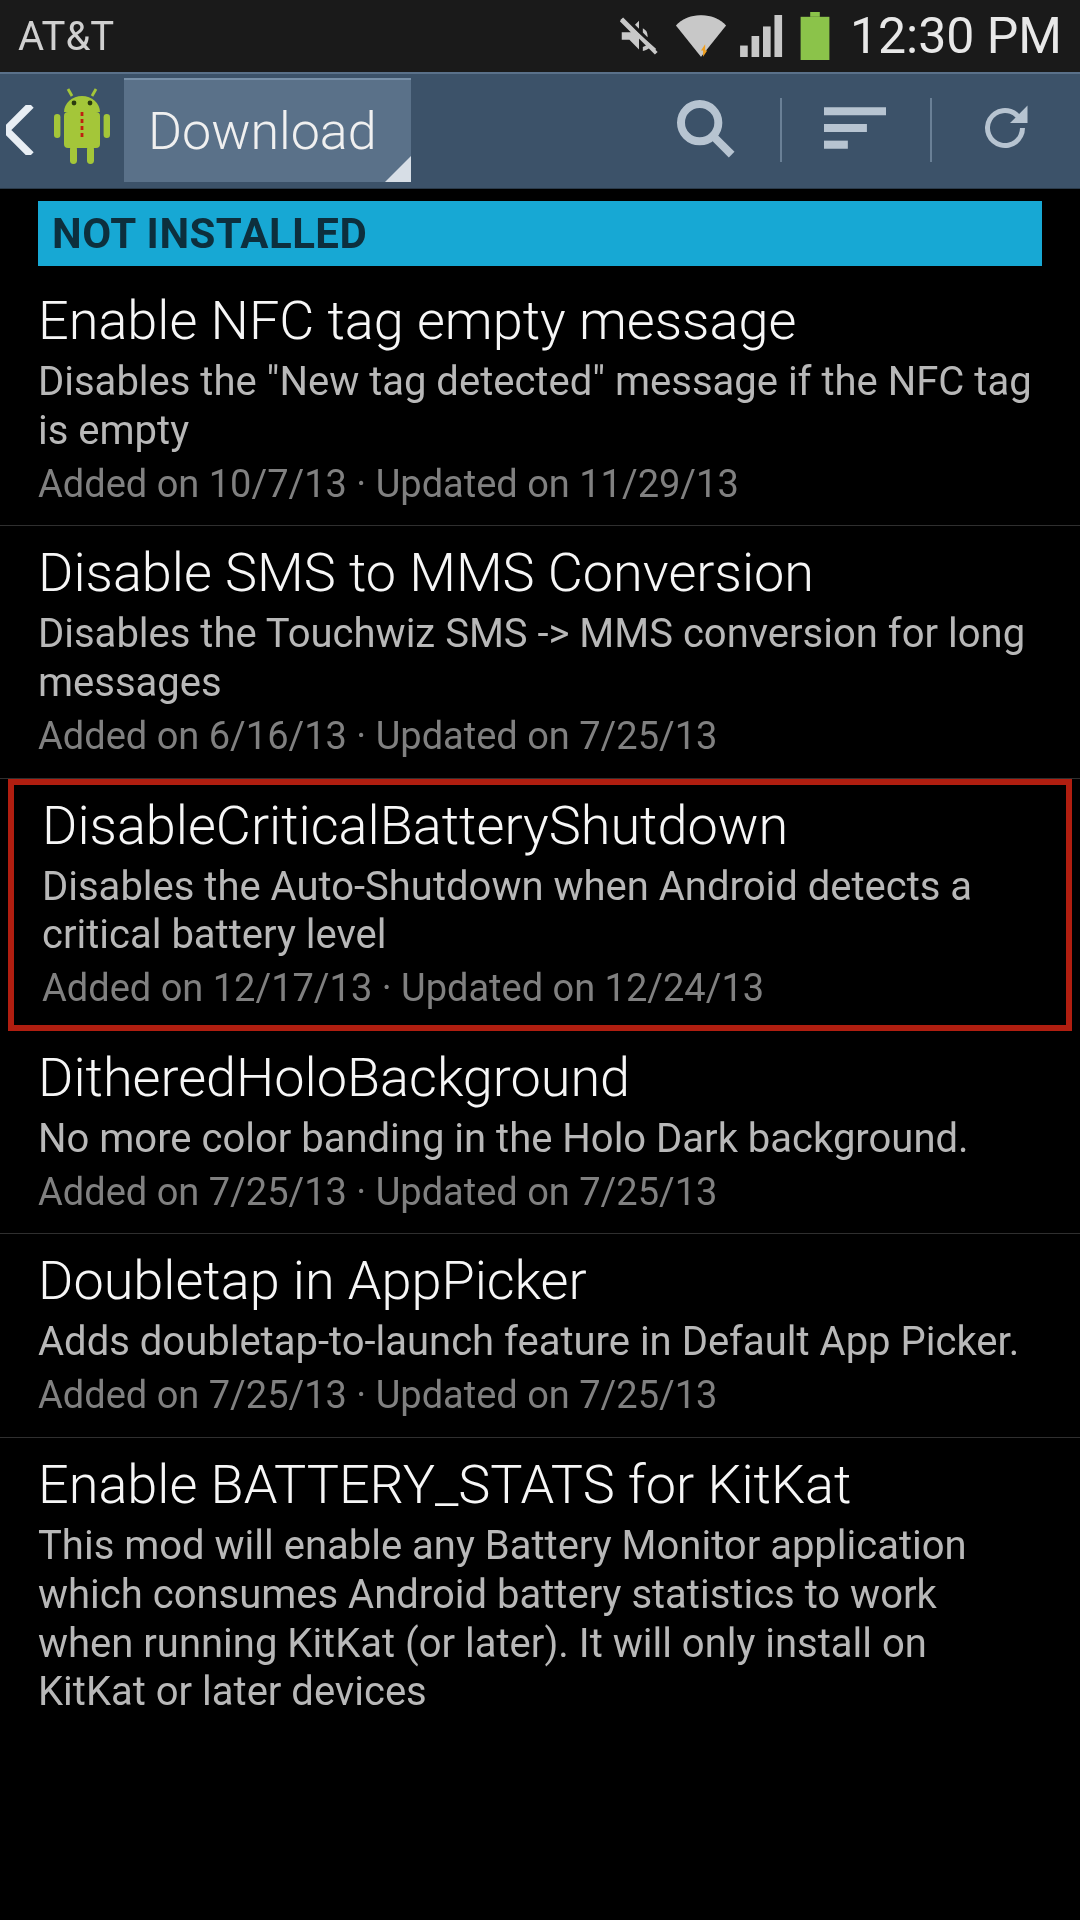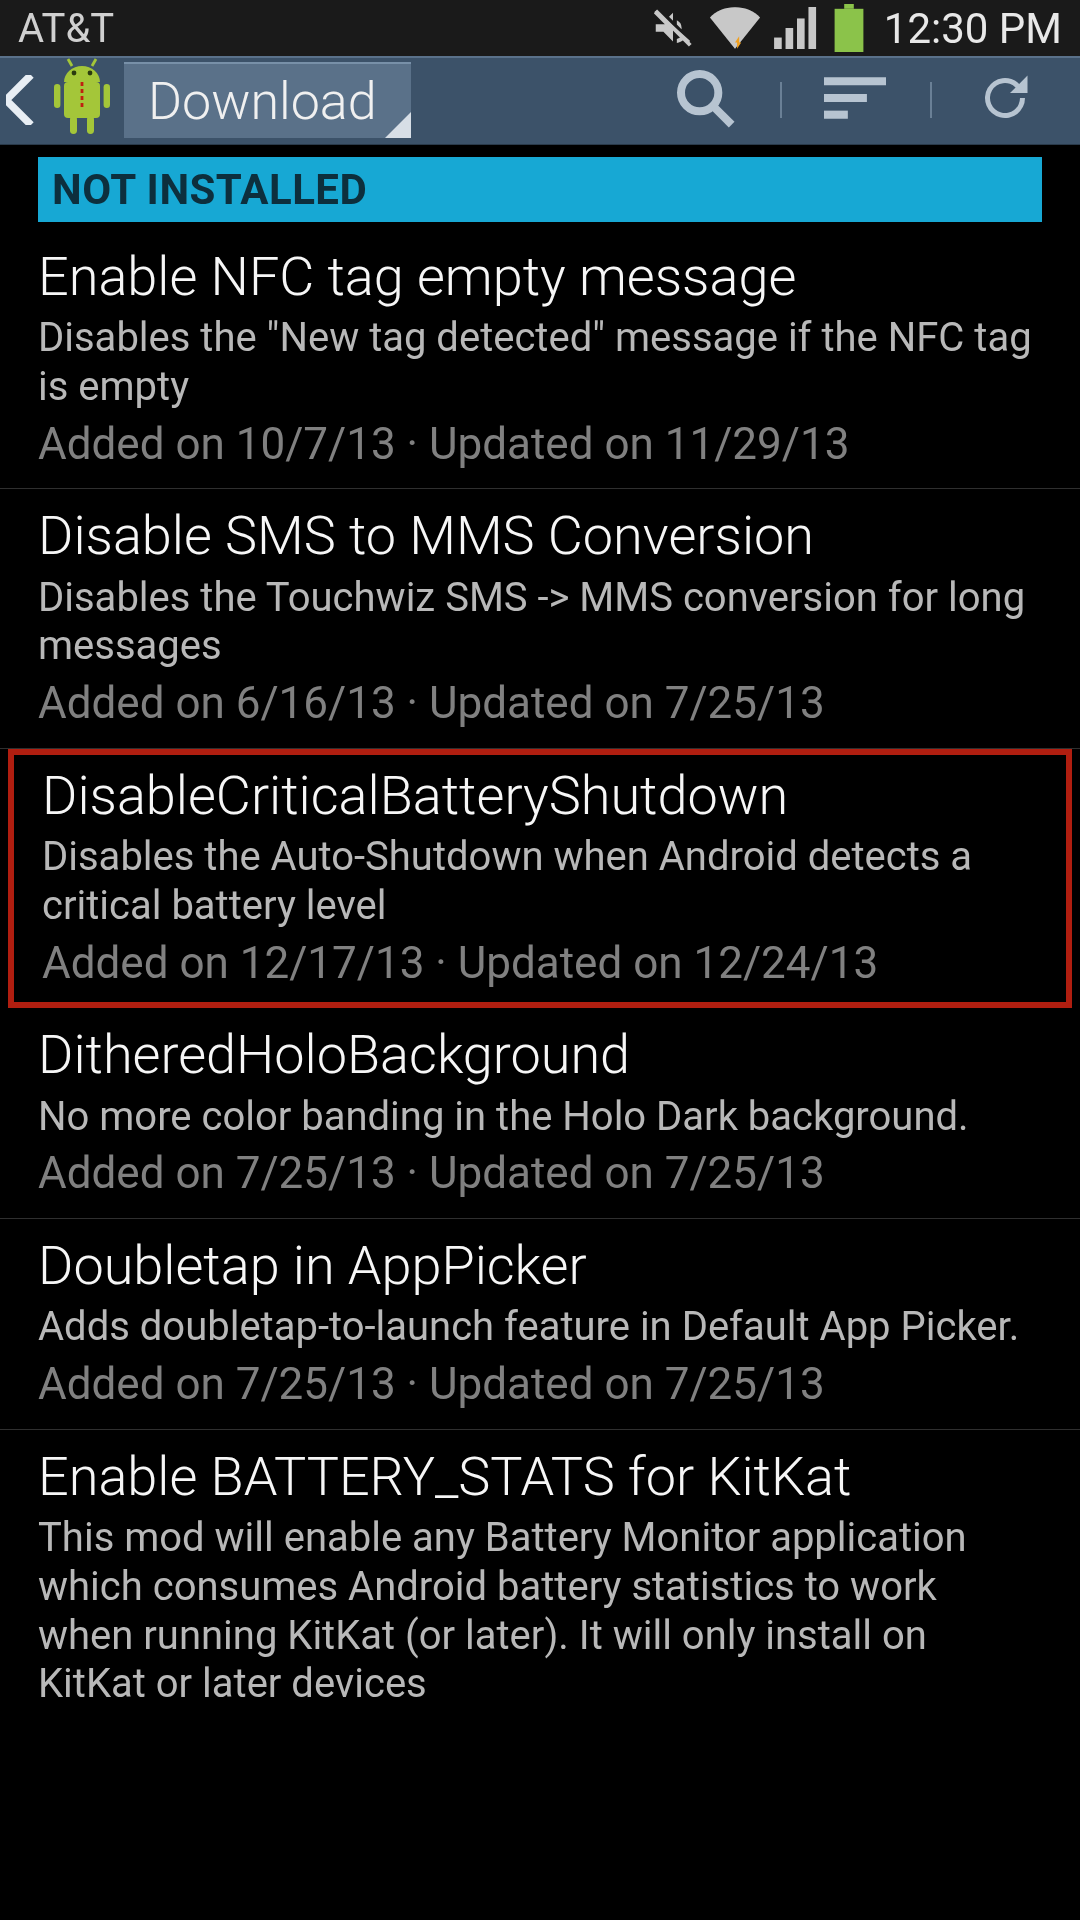--- a/index.html
+++ b/index.html
@@ -7,37 +7,37 @@
     width: 1080px;
     height: 1920px;
     background: #000;
     font-family: Roboto, "Helvetica Neue", Arial, sans-serif;
     color: #fff;
     overflow: hidden;
   }
 
   
   .status-bar {
-    height: 56px;
+    height: 72px;
     background: #1a1a1a;
     display: flex;
     align-items: center;
     justify-content: space-between;
     padding: 0 18px;
     font-size: 40px;
     color: #d0d0d0;
   }
   .status-left { display: flex; align-items: center; }
   .status-right { display: flex; align-items: center; gap: 14px; }
-  .status-right .clock { color: #e8e8e8; font-size: 42px; margin-left: 6px; }
+  .status-right .clock { color: #e8e8e8; font-size: 50px; margin-left: 6px; }
   .stat-ico { display: inline-flex; align-items: center; justify-content: center; }
 
   
   .action-bar {
-    height: 89px;
+    height: 117px;
     background: #3c5269;
     display: flex;
     align-items: stretch;
     border-bottom: 1px solid #2a3a4a;
     box-shadow: inset 0 2px 0 #5a718a;
   }
   .ab-back {
     display: flex;
     align-items: center;
     padding: 0 10px 0 6px;
@@ -105,21 +105,21 @@
     line-height: 1.15;
     margin-bottom: 6px;
   }
   .item .desc {
     font-size: 40px;
     color: #b8b8b8;
     line-height: 1.22;
     margin-bottom: 6px;
   }
   .item .meta {
-    font-size: 44px;
+    font-size: 38px;
     color: #808080;
     line-height: 1.2;
   }
   .item.highlight {
     outline: 6px solid #b01e10;
     outline-offset: -6px;
     margin-left: 8px;
     margin-right: 8px;
     padding-left: 34px;
     padding-right: 30px;

